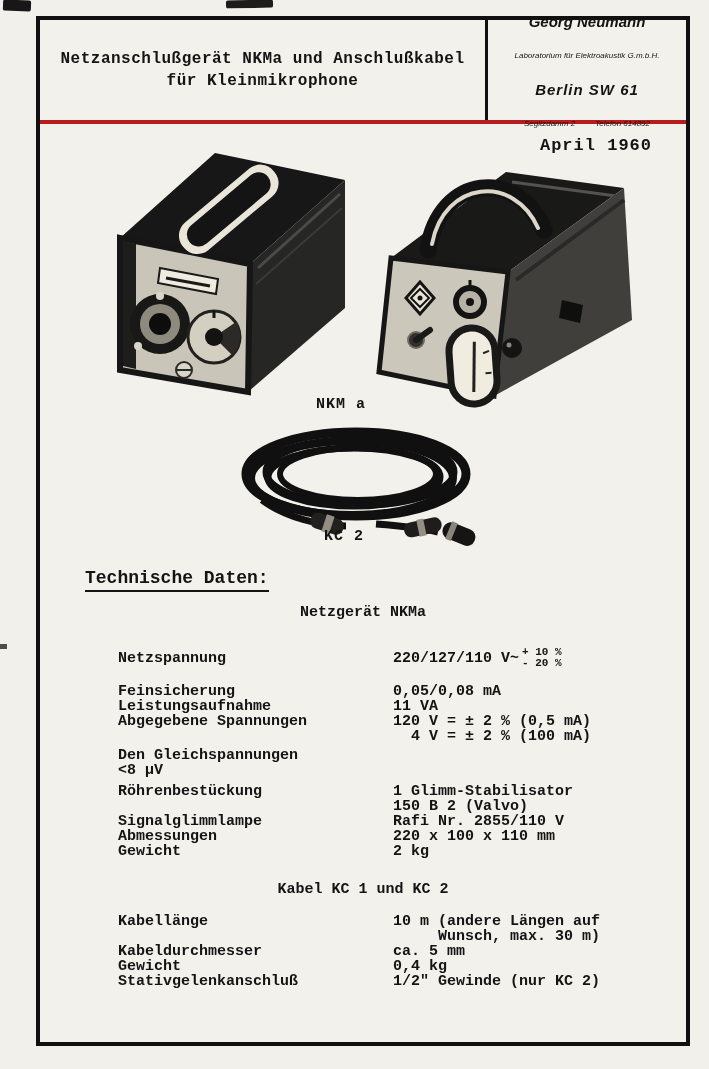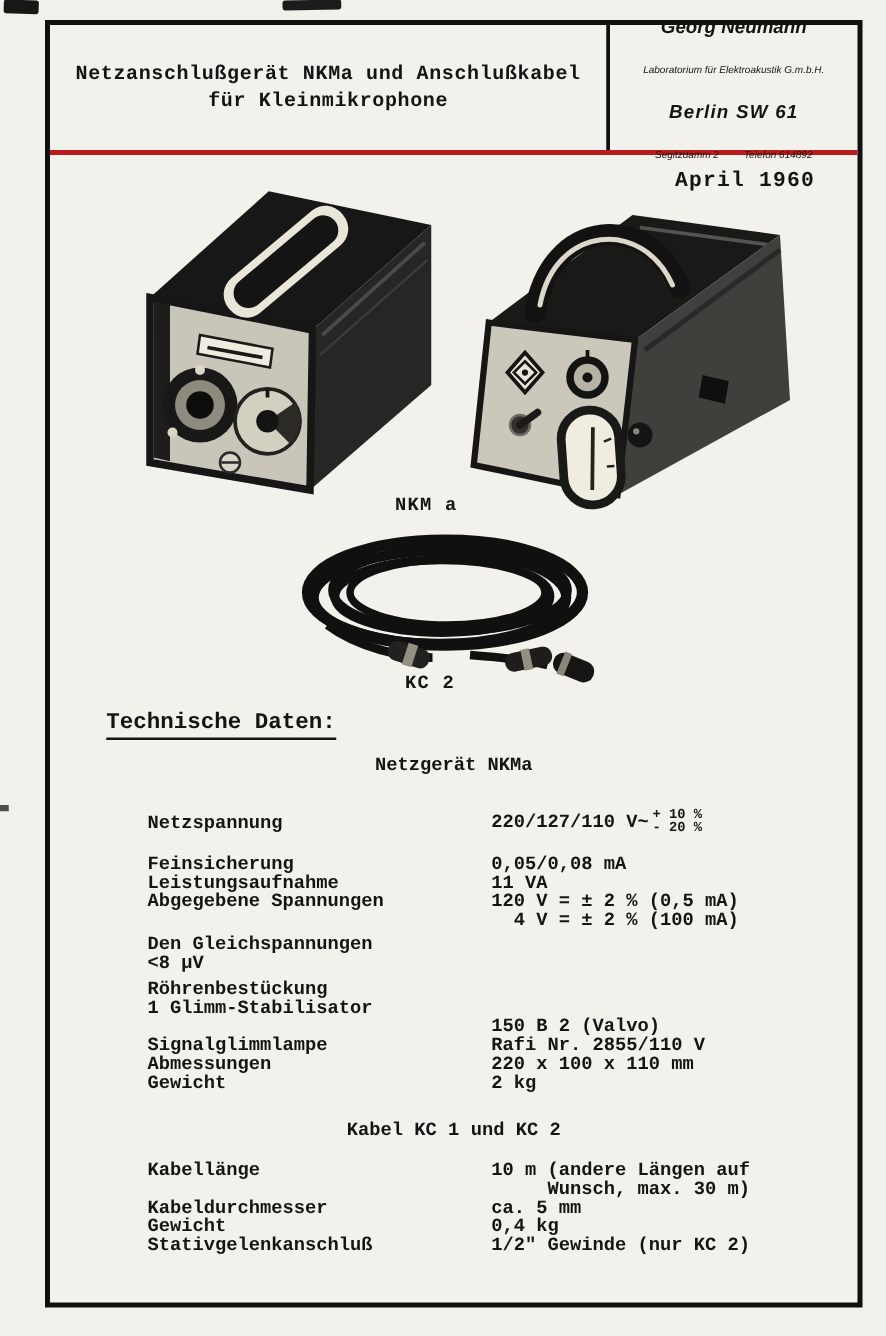--- a/index.html
+++ b/index.html
@@ -36,35 +36,35 @@
   .co-city{font-weight:700;font-size:15px;letter-spacing:1px;margin-bottom:3px;}
   .co-line{font-size:8px;display:flex;gap:20px;white-space:nowrap;text-align:center;}
   .content{position:relative;height:911px;}
   .date{position:absolute;right:34px;top:12px;font-weight:700;font-size:17px;letter-spacing:1px;}
   .photo{position:absolute;}
   .photo-left{left:38px;top:24px;}
   .photo-right{left:326px;top:6px;}
   .photo-cable{left:186px;top:298px;}
   .fig-label{position:absolute;font-weight:700;font-size:15px;letter-spacing:1px;}
   .fig-nkm{left:276px;top:272px;}
-  .fig-kc{left:284px;top:414px;}
+  .fig-kc{left:284px;top:404px;}
   
   .tech{position:absolute;left:0;right:0;top:444px;}
   .tech-heading{margin-left:45px;font-weight:700;font-size:18px;margin-bottom:12px;}
   .tech-heading > span{display:inline-block;border-bottom:2.5px solid #141414;padding-bottom:2px;}
   .sec-title{text-align:center;font-weight:700;font-size:15px;margin-bottom:22px;}
   .sec-title.t2{margin-top:22px;margin-bottom:16px;}
   .spec-line{display:flex;margin-left:78px;font-weight:700;font-size:15px;line-height:15px;}
   .sl{width:275px;white-space:pre;flex:none;}
   .sv{white-space:pre;}
   .spec-line.stacked{align-items:center;height:30px;margin-bottom:2px;}
   .stack{display:inline-flex;flex-direction:column;font-size:11px;line-height:11px;margin-left:3px;vertical-align:middle;text-align:center;}
   .gap-a{margin-top:11px;}
   .gap-b{margin-top:4px;}
-  .gap-c{margin-top:6px;flex-direction:column;}
+  .gap-c{margin-top:6px;}
 </style>
 </head>
 <body>
 
 <div class="page">
 
   <div class="art art-tl"></div>
   <div class="art art-tc"></div>
   <div class="art art-left"></div>
 

